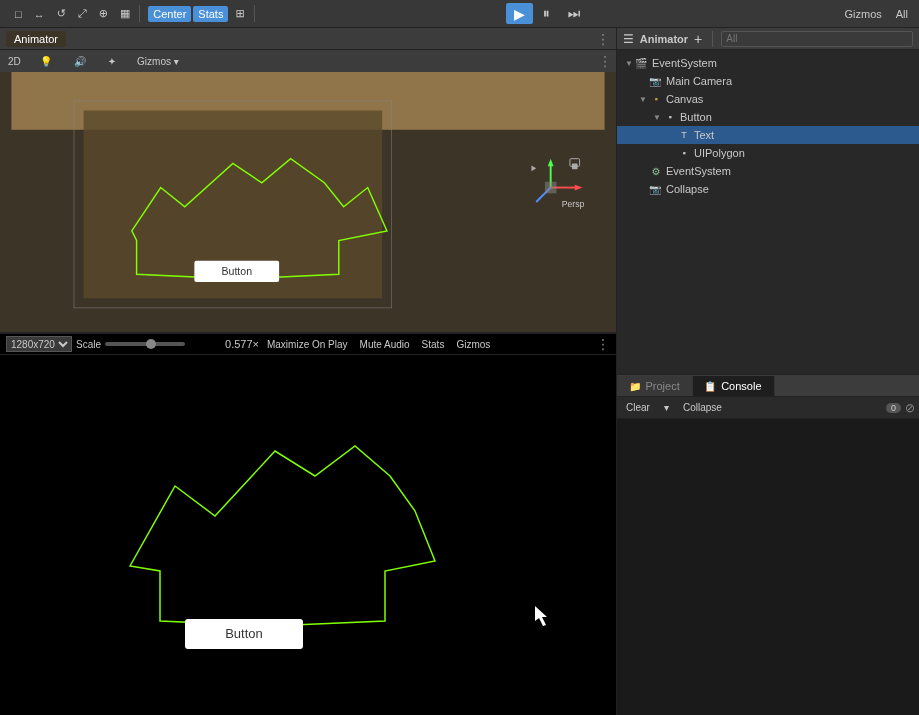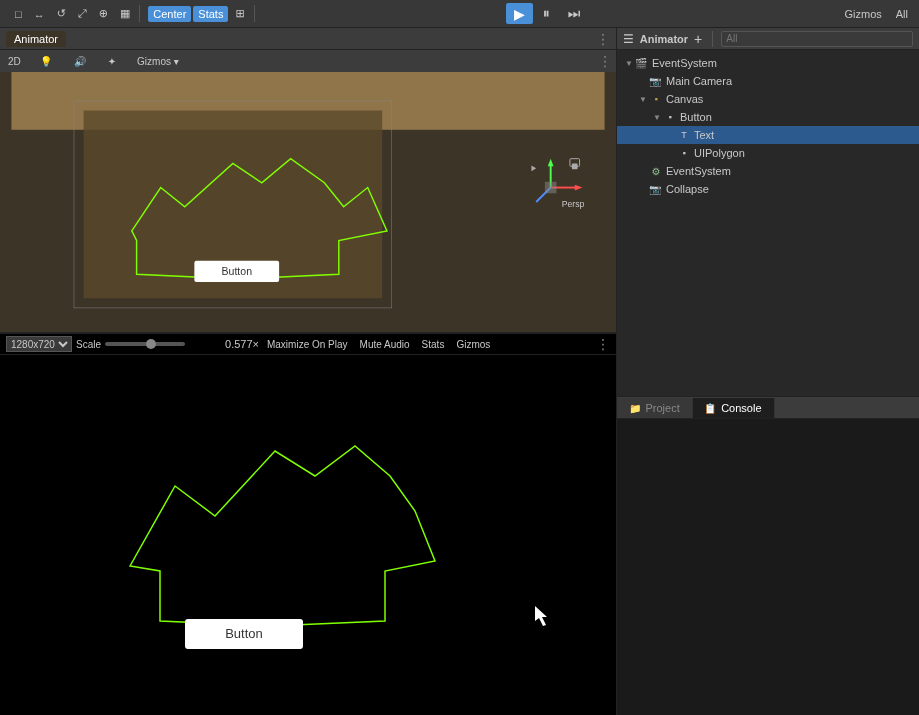--- a/index.html
+++ b/index.html
@@ -469,18 +469,26 @@
       <div class="tab-bar">
         <div class="tab">
           <span style="font-size:10px;">📁</span>
           <span>Project</span>
         </div>
         <div class="tab active">
           <span style="font-size:10px;">📋</span>
           <span>Console</span>
         </div>
       </div>
+      <div class="console-toolbar">
+        <button class="console-btn">Clear</button>
+        <button class="console-btn">▾</button>
+        <button class="console-btn">Collapse</button>
+        <div style="flex:1"></div>
+        <span class="badge">0</span>
+        <span style="font-size:12px; color:#888;">⊘</span>
+      </div>
       <div class="console-content"></div>
     </div>
 
   </div>
 
 </div>
 
 </body></html>

